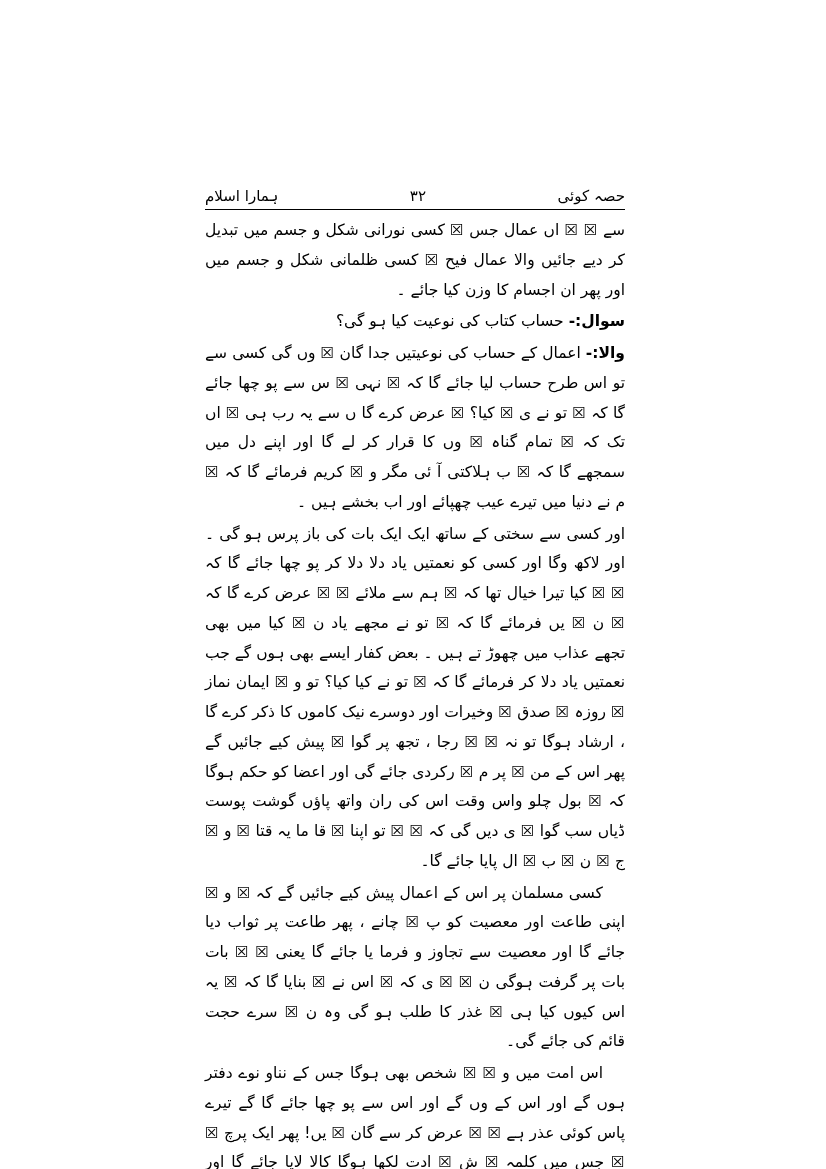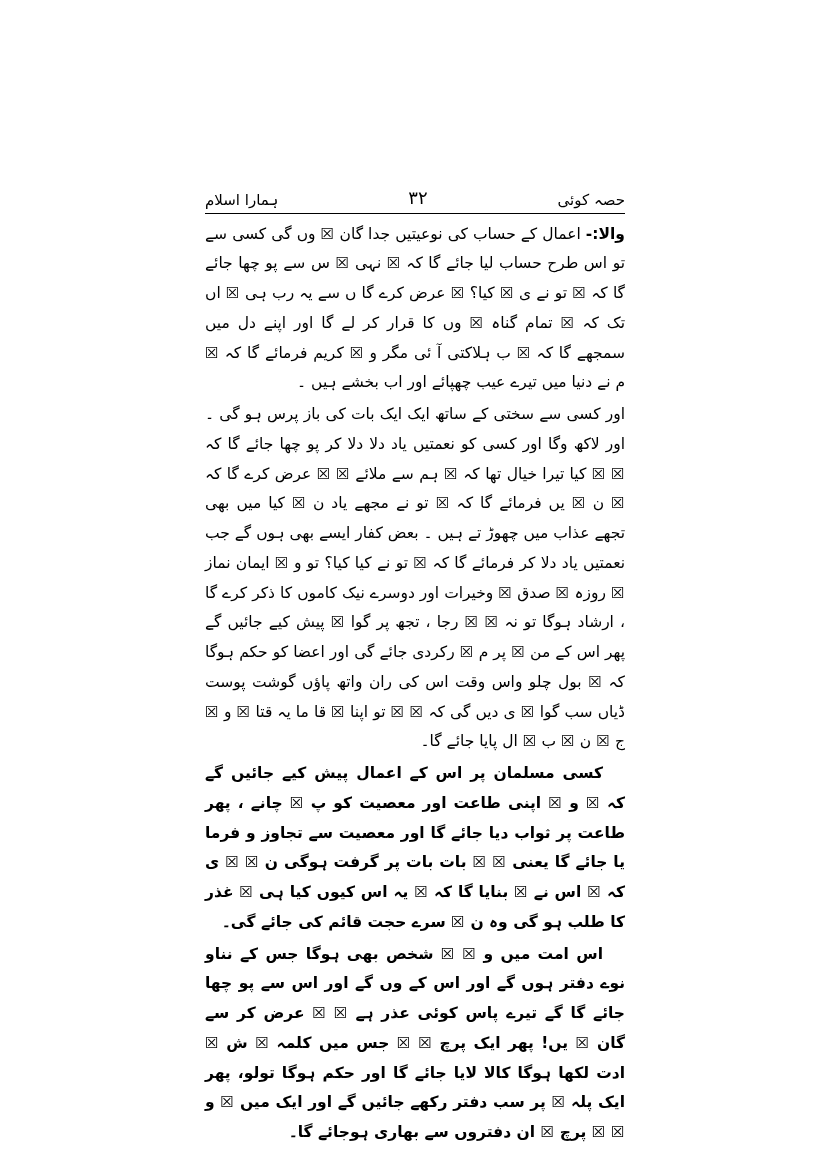--- a/index.html
+++ b/index.html
@@ -45,21 +45,21 @@
     padding-bottom: 3px;
   }
   .header-left,
   .header-right {
     white-space: nowrap;
     font-family: "DejaVu Sans", sans-serif;
     font-size: 15px;
   }
   .header-center {
     font-family: "DejaVu Sans", sans-serif;
-    font-size: 18px;
+    font-size: 15px;
     letter-spacing: 1px;
   }
 
   .rule-top {
     border-top: 1.3px solid #000;
     margin-top: 1px;
   }
 
   
   .body-text {
@@ -70,21 +70,20 @@
     line-height: 1.92;
     padding-top: 6px;
   }
   .para {
     margin: 0 0 2px 0;
     text-align: justify;
     text-justify: inter-word;
   }
   .para.indent {
     text-indent: 22px;
-    font-weight: bold;
   }
   .lbl {
     font-weight: bold;
   }
 </style>
 </head>
 <body>
 
 <div class="page">
   <div class="content-area">
@@ -92,21 +91,28 @@
     <div class="header-row">
       <div class="header-right">ہمارا اسلام</div>
       <div class="header-center">۳۲</div>
       <div class="header-left">حصہ کوئی</div>
     </div>
 
     <div class="rule-top"></div>
 
     <div class="body-text">
 
+      <p class="para">
+        <span>سے ☒ ☒ اں عمال جس ☒ کسی نورانی شکل و جسم میں تبدیل کر دیے جائیں والا عمال فیح ☒ کسی ظلمانی شکل و جسم میں اور پھر ان اجسام کا وزن کیا جائے ۔</span>
+      </p>
 
+      <p class="para">
+        <span class="lbl">سوال:-</span>
+        <span>حساب کتاب کی نوعیت کیا ہو گی؟</span>
+      </p>
 
       <p class="para">
         <span class="lbl">والا:-</span>
         <span>اعمال کے حساب کی نوعیتیں جدا گان ☒ وں گی کسی سے تو اس طرح حساب لیا جائے گا کہ ☒ نہی ☒ س سے پو چھا جائے گا کہ ☒ تو نے ی ☒ کیا؟ ☒ عرض کرے گا ں سے یہ رب ہی ☒ اں تک کہ ☒ تمام گناہ ☒ وں کا قرار کر لے گا اور اپنے دل میں سمجھے گا کہ ☒ ب ہلاکتی آ ئی مگر و ☒ کریم فرمائے گا کہ ☒ م نے دنیا میں تیرے عیب چھپائے اور اب بخشے ہیں ۔</span>
       </p>
 
       <p class="para">
         <span>اور کسی سے سختی کے ساتھ ایک ایک بات کی باز پرس ہو گی ۔ اور لاکھ وگا اور کسی کو نعمتیں یاد دلا دلا کر پو چھا جائے گا کہ ☒ ☒ کیا تیرا خیال تھا کہ ☒ ہم سے ملائے ☒ ☒ عرض کرے گا کہ ☒ ن ☒ یں فرمائے گا کہ ☒ تو نے مجھے یاد ن ☒ کیا میں بھی تجھے عذاب میں چھوڑ تے ہیں ۔ بعض کفار ایسے بھی ہوں گے جب نعمتیں یاد دلا کر فرمائے گا کہ ☒ تو نے کیا کیا؟ تو و ☒ ایمان نماز ☒ روزہ ☒ صدق ☒ وخیرات اور دوسرے نیک کاموں کا ذکر کرے گا ، ارشاد ہوگا تو نہ ☒ ☒ رجا ، تجھ پر گوا ☒ پیش کیے جائیں گے پھر اس کے من ☒ پر م ☒ رکردی جائے گی اور اعضا کو حکم ہوگا کہ ☒ بول چلو واس وقت اس کی ران واتھ پاؤں گوشت پوست ڈیاں سب گوا ☒ ی دیں گی کہ ☒ ☒ تو اپنا ☒ قا ما یہ قتا ☒ و ☒ ج ☒ ن ☒ ب ☒ ال پایا جائے گا۔</span>
       </p>
 

